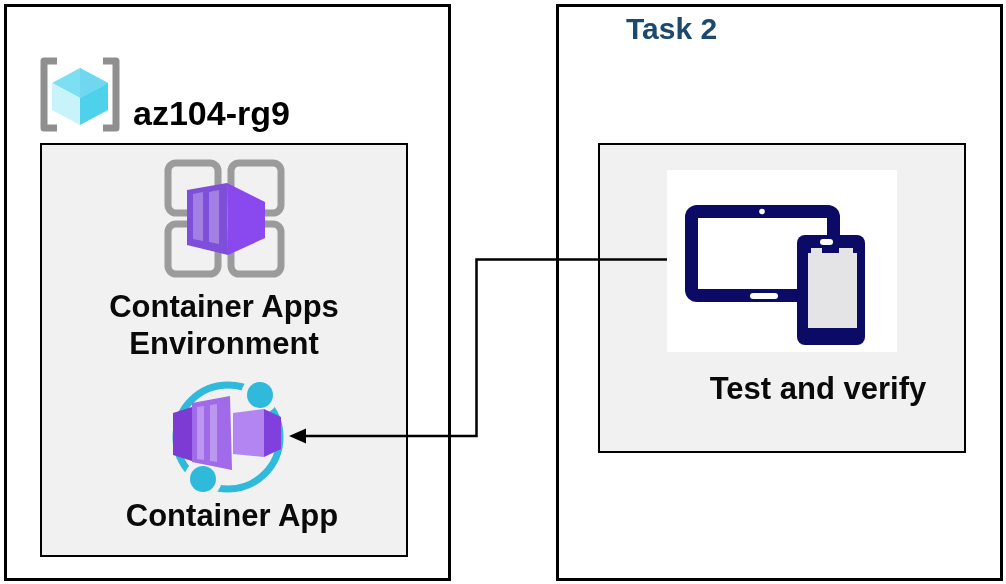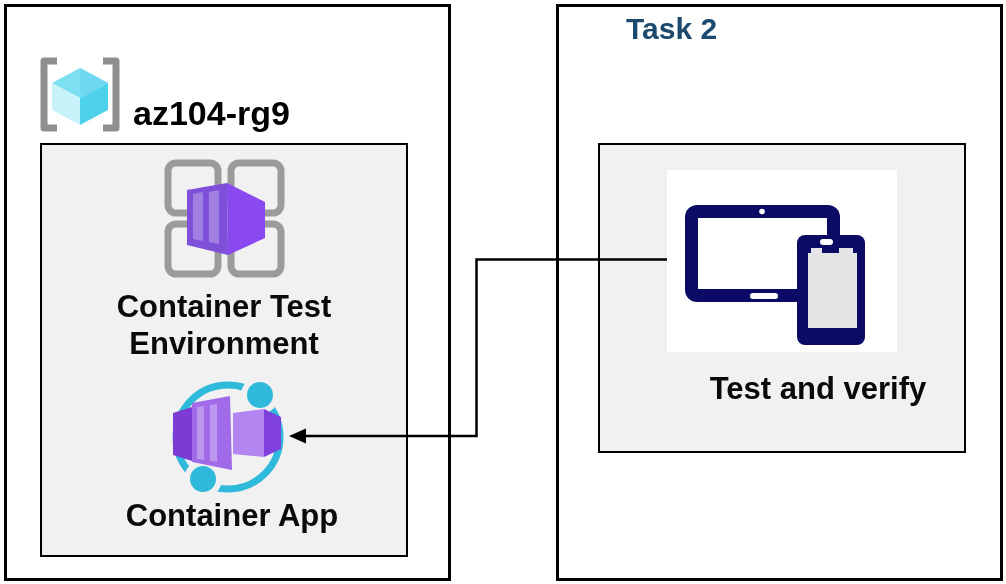--- a/index.html
+++ b/index.html
@@ -44,21 +44,21 @@
       <rect x="69" y="6" width="50" height="50" rx="8"></rect>
       <rect x="6" y="67" width="50" height="50" rx="8"></rect>
       <rect x="69" y="67" width="50" height="50" rx="8"></rect>
     </g>
     <polygon points="65,26 103,45 103,81 66,98" fill="#8a49ee"></polygon>
     <polygon points="25,33 65,26 66,98 25,88" fill="#7e4fd8"></polygon>
     <polygon points="31,37 41,35 41,84 31,82" fill="#ffffff" opacity="0.28"></polygon>
     <polygon points="47,35 57,33 57,87 47,85" fill="#ffffff" opacity="0.28"></polygon>
   </svg>
 
-  <div class="node-label" style="left:44px;top:288px;width:360px;">Container Test Environment</div>
+  <div class="node-label" style="left:44px;top:288px;width:360px;">Container Apps Environment</div>
 
   <svg class="icon" style="left:166px;top:379px;" width="124" height="120" viewBox="0 0 124 120">
     <circle cx="62" cy="58" r="52" fill="none" stroke="#2fb9da" stroke-width="7"></circle>
     <circle cx="94" cy="16" r="19" fill="#f1f1f1"></circle>
     <circle cx="37" cy="100" r="19" fill="#f1f1f1"></circle>
     <circle cx="94" cy="16" r="13" fill="#2fb9da"></circle>
     <circle cx="37" cy="100" r="13" fill="#2fb9da"></circle>
     <polygon points="7,34 26,28 26,82 7,76" fill="#7d3bd4"></polygon>
     <polygon points="26,24 64,17 66,91 26,83" fill="#a06ae8"></polygon>
     <polygon points="31,28 38,27 38,81 31,80" fill="#ffffff" opacity="0.3"></polygon>

